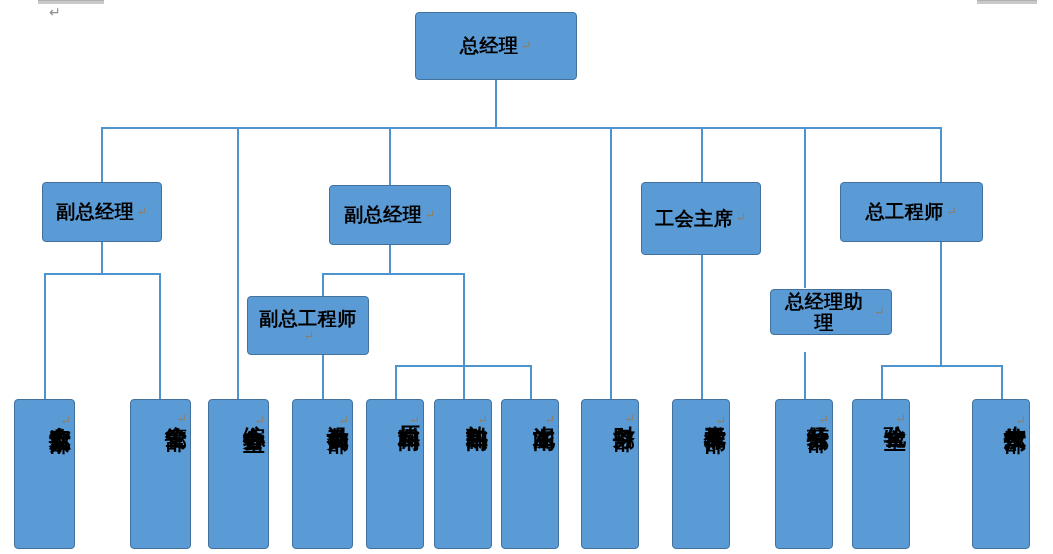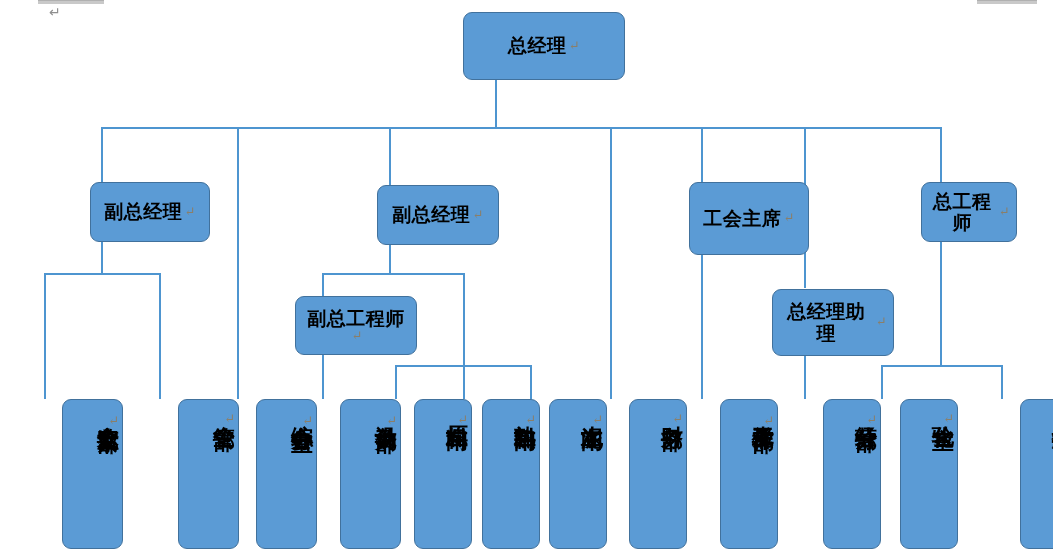--- a/index.html
+++ b/index.html
@@ -33,30 +33,29 @@
   }
   .conn.v { width: 2px; }
   .conn.h { height: 2px; }
 
   
   .node {
     position: absolute;
     box-sizing: border-box;
     background: #5B9BD5;
     border: 1px solid #41719C;
-    border-radius: 9px;
+    border-radius: 4px;
     color: #000000;
     display: flex;
     align-items: center;
     justify-content: center;
     text-align: center;
     font-weight: bold;
     line-height: 1.12;
     letter-spacing: 0.5px;
-    margin-left: 48px;
   }
   .node.horiz {
     font-size: 19px;
     padding: 2px 6px;
   }
   .node.vert {
     writing-mode: vertical-rl;
     text-orientation: upright;
     font-size: 22px;
     padding: 8px 2px;
@@ -142,31 +141,31 @@
   <div class="node horiz" style="left:329px; top:185px; width:122px; height:60px;">
     <span class="label">副总经理</span>
       <span class="pilcrow">↵</span>
   </div>
 
   <div class="node horiz" style="left:641px; top:182px; width:120px; height:73px;">
     <span class="label">工会主席</span>
       <span class="pilcrow">↵</span>
   </div>
 
-  <div class="node horiz" style="left:873px; top:182px; width:96px; height:60px;">
+  <div class="node horiz" style="left:840px; top:182px; width:143px; height:60px;">
     <span class="label">总工程师</span>
       <span class="pilcrow">↵</span>
   </div>
 
   <div class="node horiz" style="left:247px; top:296px; width:122px; height:59px;flex-direction:column;">
     <span class="label">副总工程师</span>
       <span class="pilcrow">↵</span>
   </div>
 
-  <div class="node horiz" style="left:724px; top:289px; width:122px; height:67px;text-align:center;">
+  <div class="node horiz" style="left:770px; top:289px; width:122px; height:46px;text-align:center;">
     <span class="label">总经理助理</span>
       <span class="pilcrow">↵</span>
   </div>
 
   <div class="node vert" style="left:14px; top:399px; width:61px; height:150px;">
     <span class="label">安全监察部</span>
       <span class="pilcrow">↵</span>
   </div>
 
   <div class="node vert" style="left:130px; top:399px; width:61px; height:150px;">

